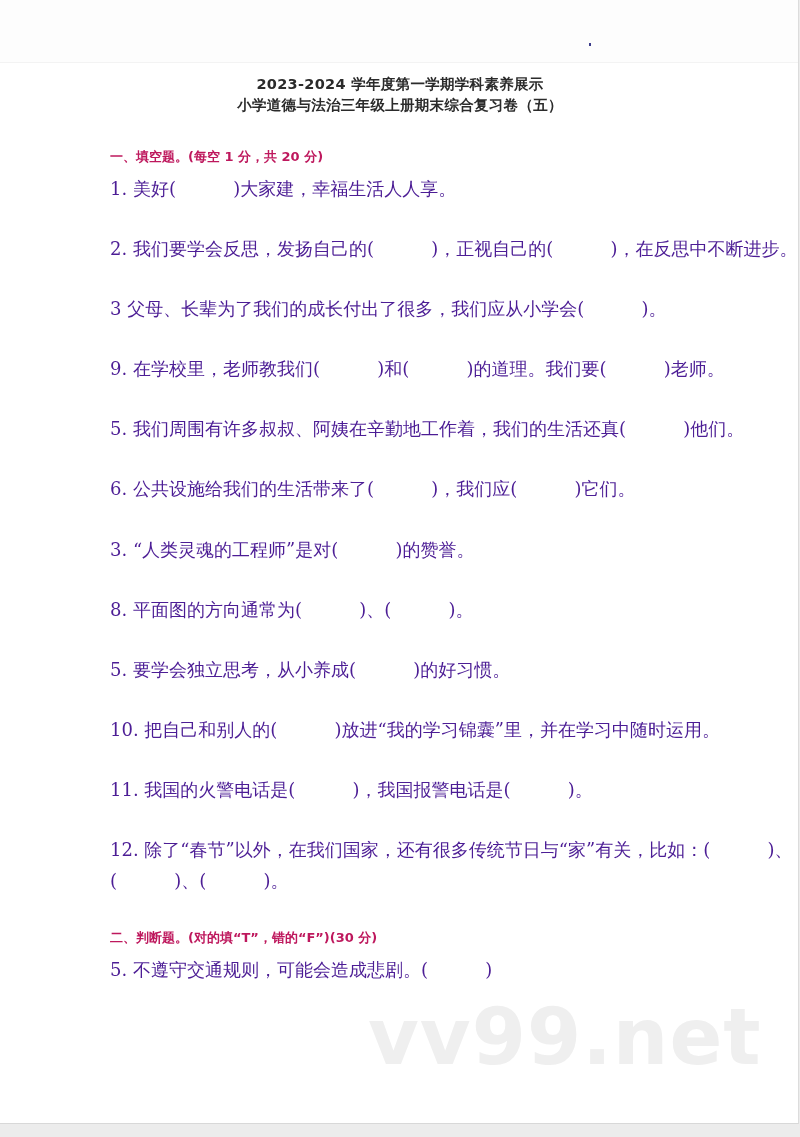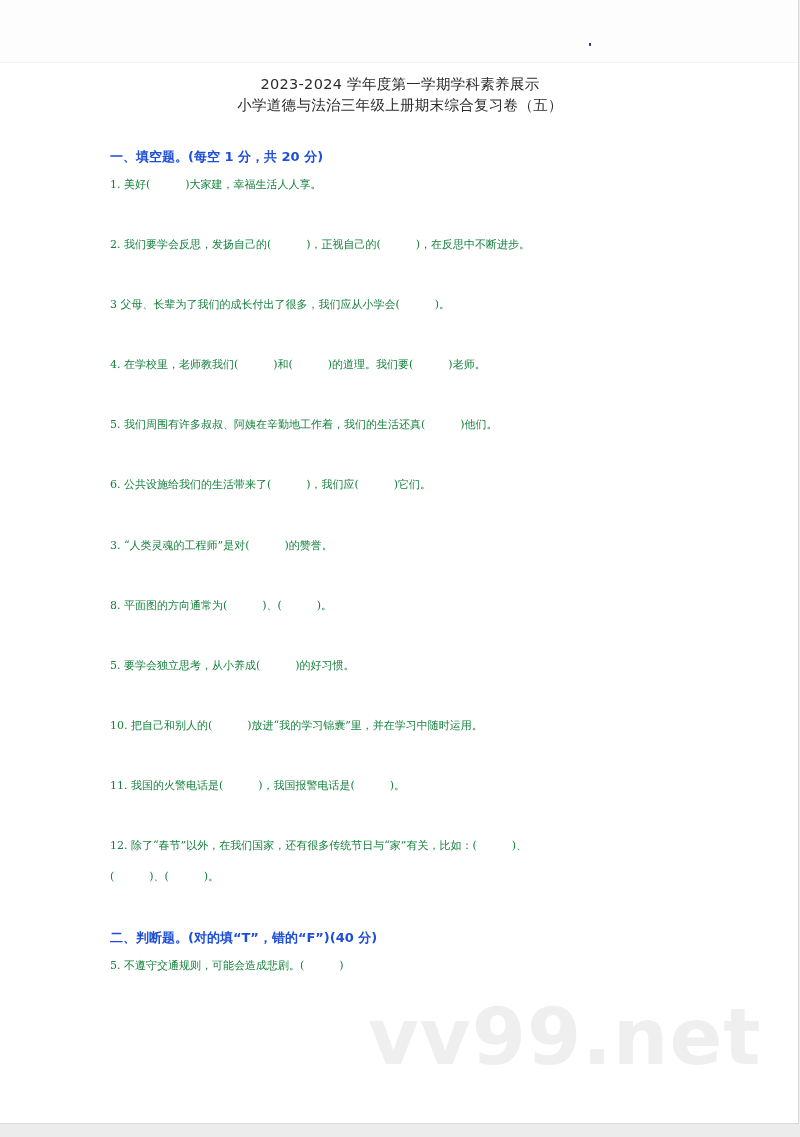--- a/index.html
+++ b/index.html
@@ -20,31 +20,31 @@
     background: #fdfdfd;
     border-bottom: 1px solid #f3f3f3;
   }
   .dot {
     position: absolute; left: 589px; top: 43px; width: 2px; height: 3px;
     background: #3b3b8a;
   }
   .title {
     position: absolute; left: 0; width: 800px; text-align: center;
     font-family: "DejaVu Sans", "Liberation Sans", sans-serif;
-    font-weight: normal; font-size: 14.5px; color: #2b2b2b; letter-spacing: 0.3px;
+    font-weight: bold; font-size: 14.5px; color: #2b2b2b; letter-spacing: 0.3px;
   }
   .t1 { top: 75px; }
   .t2 { top: 96px; }
   .section {
     position: absolute; left: 110px;
     font-family: "DejaVu Sans", "Liberation Sans", sans-serif;
-    font-weight: bold; font-size: 13px; color: #1d4ed8;
+    font-weight: bold; font-size: 13px; color: #be185d;
   }
   .q {
-    position: absolute; left: 110px; font-size: 11px; color: #15803d;
+    position: absolute; left: 110px; font-size: 18px; color: #4c1d95;
     white-space: pre;
   }
   .watermark {
     position: absolute; left: 368px; top: 992px;
     font-family: "DejaVu Sans", "Liberation Sans", sans-serif;
     font-weight: bold; font-size: 78px; color: #efefef; letter-spacing: 1px;
   }
 </style>
 </head>
 <body>
@@ -55,28 +55,28 @@
   </div>
 
   <div class="title t1">2023-2024 学年度第一学期学科素养展示</div>
   <div class="title t2">小学道德与法治三年级上册期末综合复习卷（五）</div>
 
   <div class="section" style="top:148px">一、填空题。(每空 1 分，共 20 分)</div>
 
   <div class="q" style="top:177px">1. 美好(          )大家建，幸福生活人人享。</div>
   <div class="q" style="top:237px">2. 我们要学会反思，发扬自己的(          )，正视自己的(          )，在反思中不断进步。</div>
   <div class="q" style="top:297px">3 父母、长辈为了我们的成长付出了很多，我们应从小学会(          )。</div>
-  <div class="q" style="top:357px">4. 在学校里，老师教我们(          )和(          )的道理。我们要(          )老师。</div>
+  <div class="q" style="top:357px">9. 在学校里，老师教我们(          )和(          )的道理。我们要(          )老师。</div>
   <div class="q" style="top:417px">5. 我们周围有许多叔叔、阿姨在辛勤地工作着，我们的生活还真(          )他们。</div>
   <div class="q" style="top:477px">6. 公共设施给我们的生活带来了(          )，我们应(          )它们。</div>
   <div class="q" style="top:538px">3. “人类灵魂的工程师”是对(          )的赞誉。</div>
   <div class="q" style="top:598px">8. 平面图的方向通常为(          )、(          )。</div>
   <div class="q" style="top:658px">5. 要学会独立思考，从小养成(          )的好习惯。</div>
   <div class="q" style="top:718px">10. 把自己和别人的(          )放进“我的学习锦囊”里，并在学习中随时运用。</div>
   <div class="q" style="top:778px">11. 我国的火警电话是(          )，我国报警电话是(          )。</div>
   <div class="q" style="top:838px">12. 除了“春节”以外，在我们国家，还有很多传统节日与“家”有关，比如：(          )、</div>
   <div class="q" style="top:869px">(          )、(          )。</div>
 
-  <div class="section" style="top:929px">二、判断题。(对的填“T”，错的“F”)(40 分)</div>
+  <div class="section" style="top:929px">二、判断题。(对的填“T”，错的“F”)(30 分)</div>
   <div class="q" style="top:958px">5. 不遵守交通规则，可能会造成悲剧。(          )</div>
 
   <div class="watermark">vv99.net</div>
 </div>
 
 </body></html>

